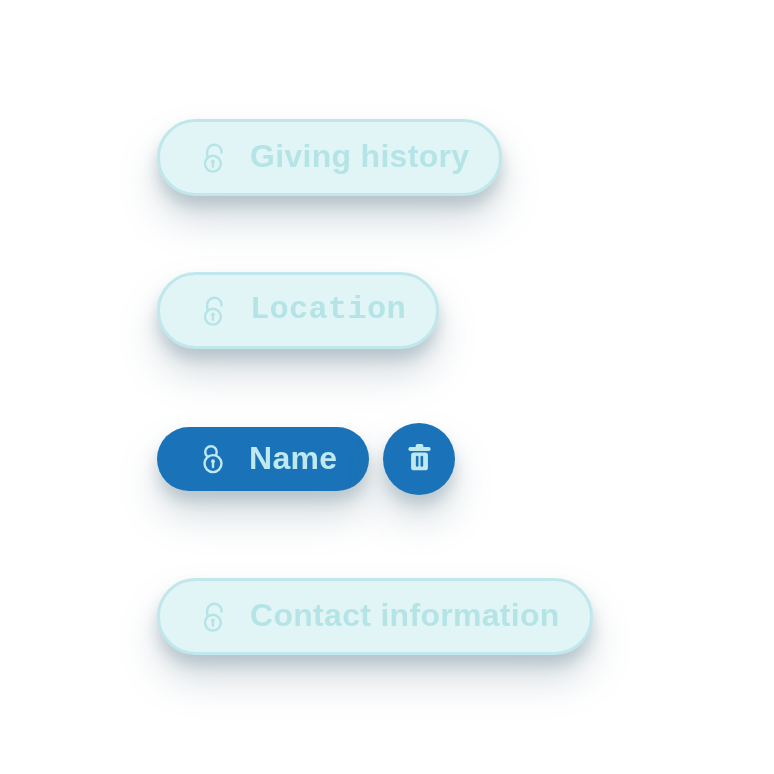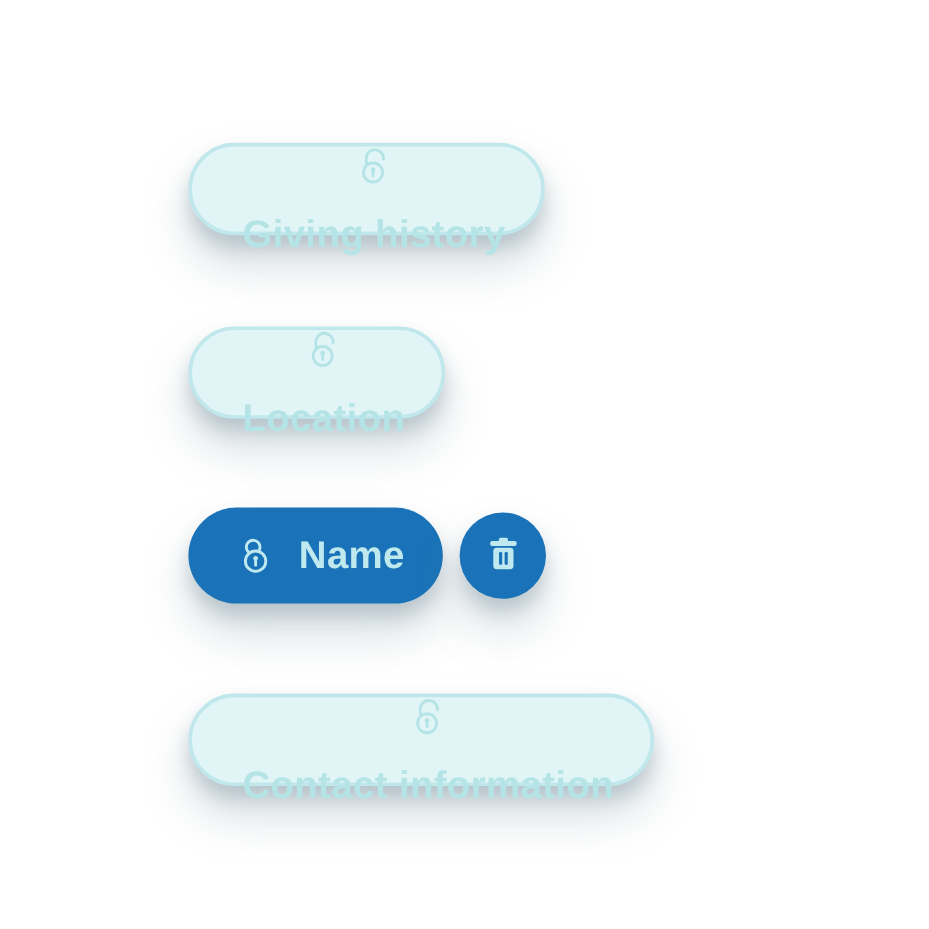--- a/index.html
+++ b/index.html
@@ -18,48 +18,47 @@
     position: absolute;
     inset: 0;
   }
   .chip-row {
     position: absolute;
     display: flex;
     align-items: center;
     gap: 14px;
   }
   .row-0 { left: 157px; top: 119px; }
-  .row-1 { left: 157px; top: 272px; }
+  .row-1 { left: 157px; top: 272px; font-family: Liberation Mono, monospace; }
   .row-2 { left: 157px; top: 423px; }
   .row-3 { left: 157px; top: 578px; align-items: flex-end; }
 
   .chip {
     display: inline-flex;
     align-items: center;
     gap: 24px;
     height: 77px;
     padding: 0 30px 0 42px;
     border-radius: 40px;
     box-sizing: border-box;
     cursor: pointer;
     user-select: none;
     box-shadow: 0 10px 14px var(--shadow, rgba(96,125,139,0.25)),
                 0 24px 38px var(--shadow, rgba(96,125,139,0.25));
   }
   .chip.light {
     background: var(--chip-bg-light, #e2f5f6);
     border: 3px solid var(--chip-border-light, #c0e8ec);
     color: var(--chip-text-light, #b5e4e6);
-    flex-direction: column;
   }
   .chip.selected {
     background: var(--chip-bg-selected, #1a73b8);
     border: none;
     color: var(--chip-text-selected, #bfe9ef);
-    height: 80px;
+    height: 64px;
     padding: 0 32px 0 44px;
   }
   .chip-label {
     font-size: 32px;
     font-weight: 700;
     letter-spacing: 0.3px;
     white-space: nowrap;
     position: relative;
     top: -1px;
   }

